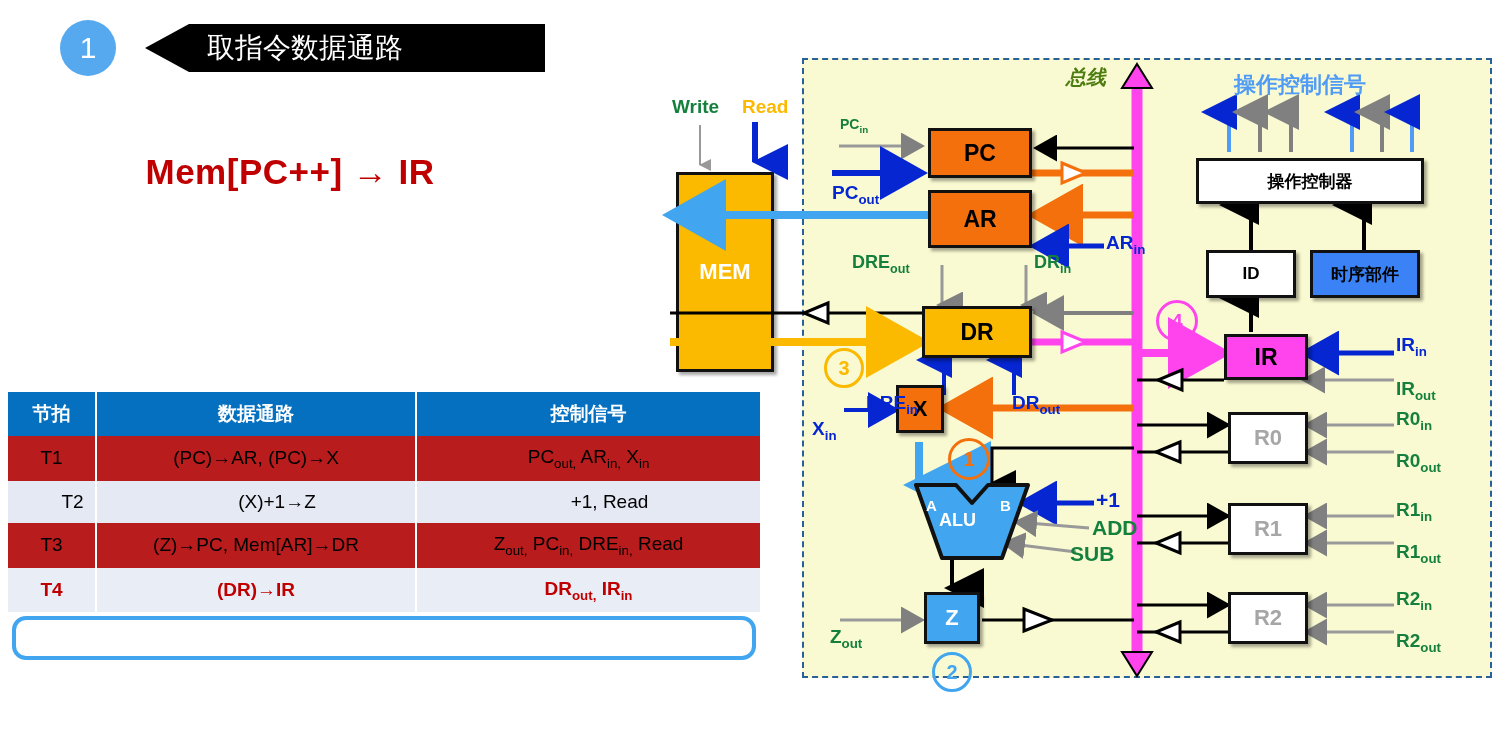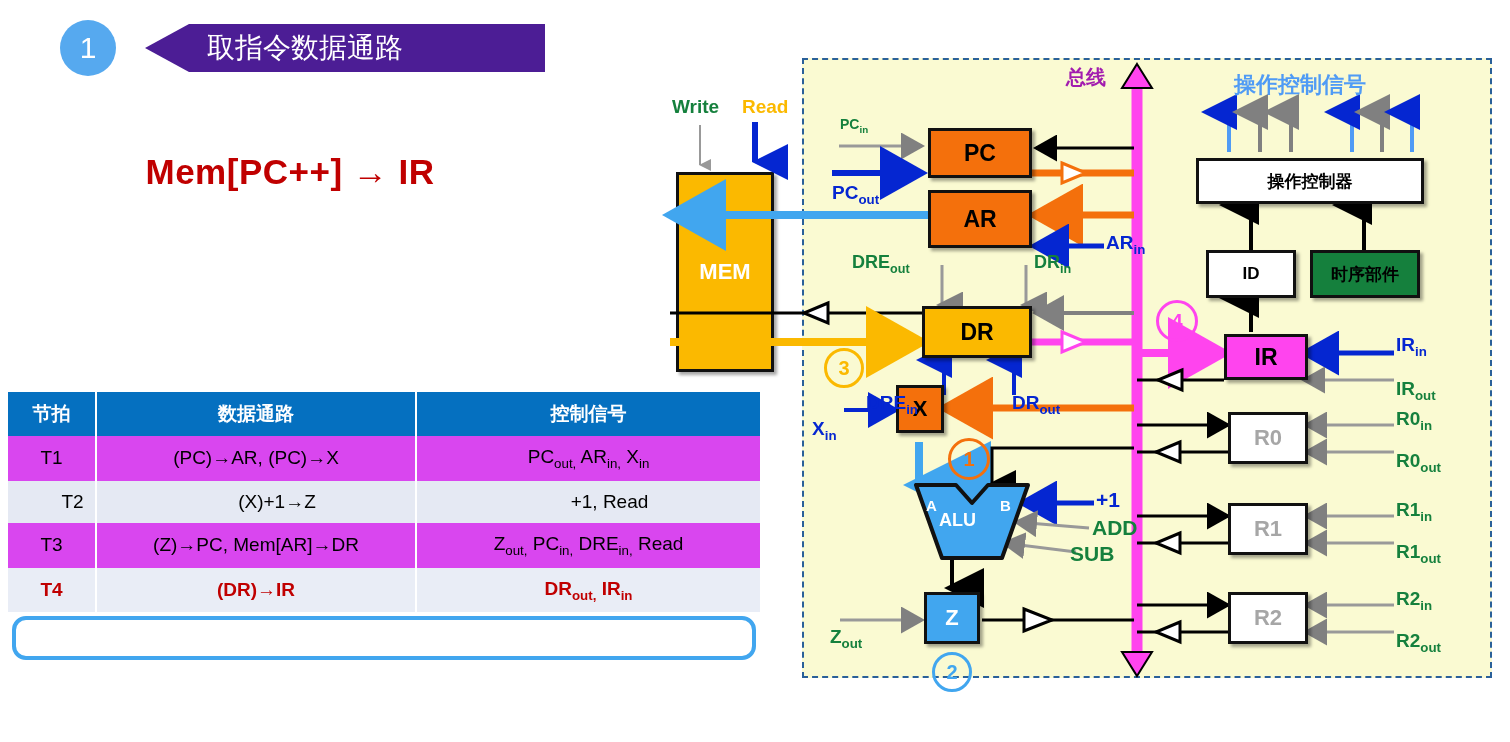--- a/index.html
+++ b/index.html
@@ -5,59 +5,59 @@
   html,body{margin:0;padding:0;background:#ffffff;}
   body{width:1510px;height:742px;position:relative;overflow:hidden;
        font-family:"Liberation Sans","DejaVu Sans",sans-serif;}
 
   
   #header{position:absolute;left:60px;top:18px;height:62px;}
   #step-circle{position:absolute;left:0;top:2px;width:56px;height:56px;border-radius:50%;
       background:#56a9ef;color:#fff;font-size:30px;font-weight:400;
       display:flex;align-items:center;justify-content:center;}
   #title-banner{position:absolute;left:85px;top:6px;height:48px;width:400px;
-      background:#4c1d95;color:#fff;font-size:28px;font-weight:400;
+      background:#000000;color:#fff;font-size:28px;font-weight:400;
       display:flex;align-items:center;padding-left:62px;box-sizing:border-box;
       clip-path:polygon(44px 0,100% 0,100% 100%,44px 100%,0 50%);}
 
   
   #formula{position:absolute;left:60px;top:152px;width:460px;text-align:center;
       font-size:35px;font-weight:bold;color:#c00000;letter-spacing:.5px;}
 
   
   #table-wrap{position:absolute;left:8px;top:392px;width:752px;}
   table{border-collapse:collapse;width:100%;table-layout:fixed;}
   th{background:#0570c0;color:#fff;font-size:19px;font-weight:bold;padding:9px 7px;
      border-right:2px solid #fff;text-align:center;}
   th:last-child{border-right:none;}
   td{font-size:19px;text-align:center;padding:10px 2px;border-right:2px solid #fff;color:#000;}
   td:last-child{border-right:none;}
   col.c1{width:88px;} col.c2{width:320px;} col.c3{width:344px;}
-  tr.odd td{background:#d946ef;margin-top:48px;}
+  tr.odd td{background:#b91c1c;margin-top:48px;}
   tr.even td{background:#e5e9f3;padding-left:44px;}
   tr.highlight td{background:#e9edf6;color:#c00000;font-weight:bold;}
   #hl-box{position:absolute;left:4px;top:224px;width:744px;height:44px;
       border:4px solid #41a6ef;border-radius:14px;box-sizing:border-box;pointer-events:none;}
   sub{font-size:.70em;}
 
   
   #diagram{position:absolute;left:802px;top:58px;width:690px;height:620px;
       background:#fafad2;border:2px dashed #2a6099;box-sizing:border-box;}
   .box{position:absolute;box-sizing:border-box;border:3px solid #111;
        display:flex;align-items:center;justify-content:center;
        font-weight:bold;box-shadow:3px 3px 3px rgba(0,0,0,.35);}
   .orange{background:#f4700c;color:#000;}
   .gold{background:#fbb900;color:#000;}
   .blue{background:#41a6ef;color:#fff;}
   .magenta{background:#ff44ee;color:#000;}
   .white{background:#fff;color:#a6a6a6;}
   .lbl{position:absolute;font-weight:bold;white-space:nowrap;}
   .lbl-blue{color:#0526d1;}
   .lbl-gray{color:#15803d;}
-  .lbl-black{color:#a21caf;font-weight:bold;}
+  .lbl-black{color:#4d7c0f;font-weight:bold;font-style:italic;}
   .lbl-cn-blue{color:#4f9bf5;text-align:center;}
   .circ{position:absolute;border-radius:50%;border:3px solid;
         display:flex;align-items:center;justify-content:center;font-weight:bold;}
   svg.ov{position:absolute;left:0;top:0;width:690px;height:620px;overflow:visible;}
 </style>
 </head>
 <body>
 
 <div id="header">
   <div id="step-circle">1</div>
@@ -301,21 +301,21 @@
   <div class="box white" style="left:424px;top:532px;width:80px;height:52px;font-size:22px;">
     <span>R2</span>
     </div>
 
   <div class="box" style="left:392px;top:98px;width:228px;height:46px;background:#fff;color:#000;font-size:17px;">
     <span>操作控制器</span>
     </div>
   <div class="box" style="left:402px;top:190px;width:90px;height:48px;background:#fff;color:#000;font-size:17px;">
     <span>ID</span>
     </div>
-  <div class="box" style="left:506px;top:190px;width:110px;height:48px;background:#15803d;color:#000;font-size:17px;">
+  <div class="box" style="left:506px;top:190px;width:110px;height:48px;background:#3b82f6;color:#000;font-size:17px;">
     <span>时序部件</span>
     </div>
 
   <div class="lbl lbl-gray" style="left:36px;top:56px;font-size:14px;">PC<sub>in</sub></div>
   <div class="lbl lbl-blue" style="left:28px;top:122px;font-size:19px;">PC<sub>out</sub></div>
   <div class="lbl lbl-blue" style="left:302px;top:172px;font-size:19px;">AR<sub>in</sub></div>
   <div class="lbl lbl-gray" style="left:48px;top:192px;font-size:18px;">DRE<sub>out</sub></div>
   <div class="lbl lbl-gray" style="left:230px;top:192px;font-size:18px;">DR<sub>in</sub></div>
   <div class="lbl lbl-blue" style="left:62px;top:332px;font-size:19px;">DRE<sub>in</sub></div>
   <div class="lbl lbl-blue" style="left:208px;top:332px;font-size:19px;">DR<sub>out</sub></div>

